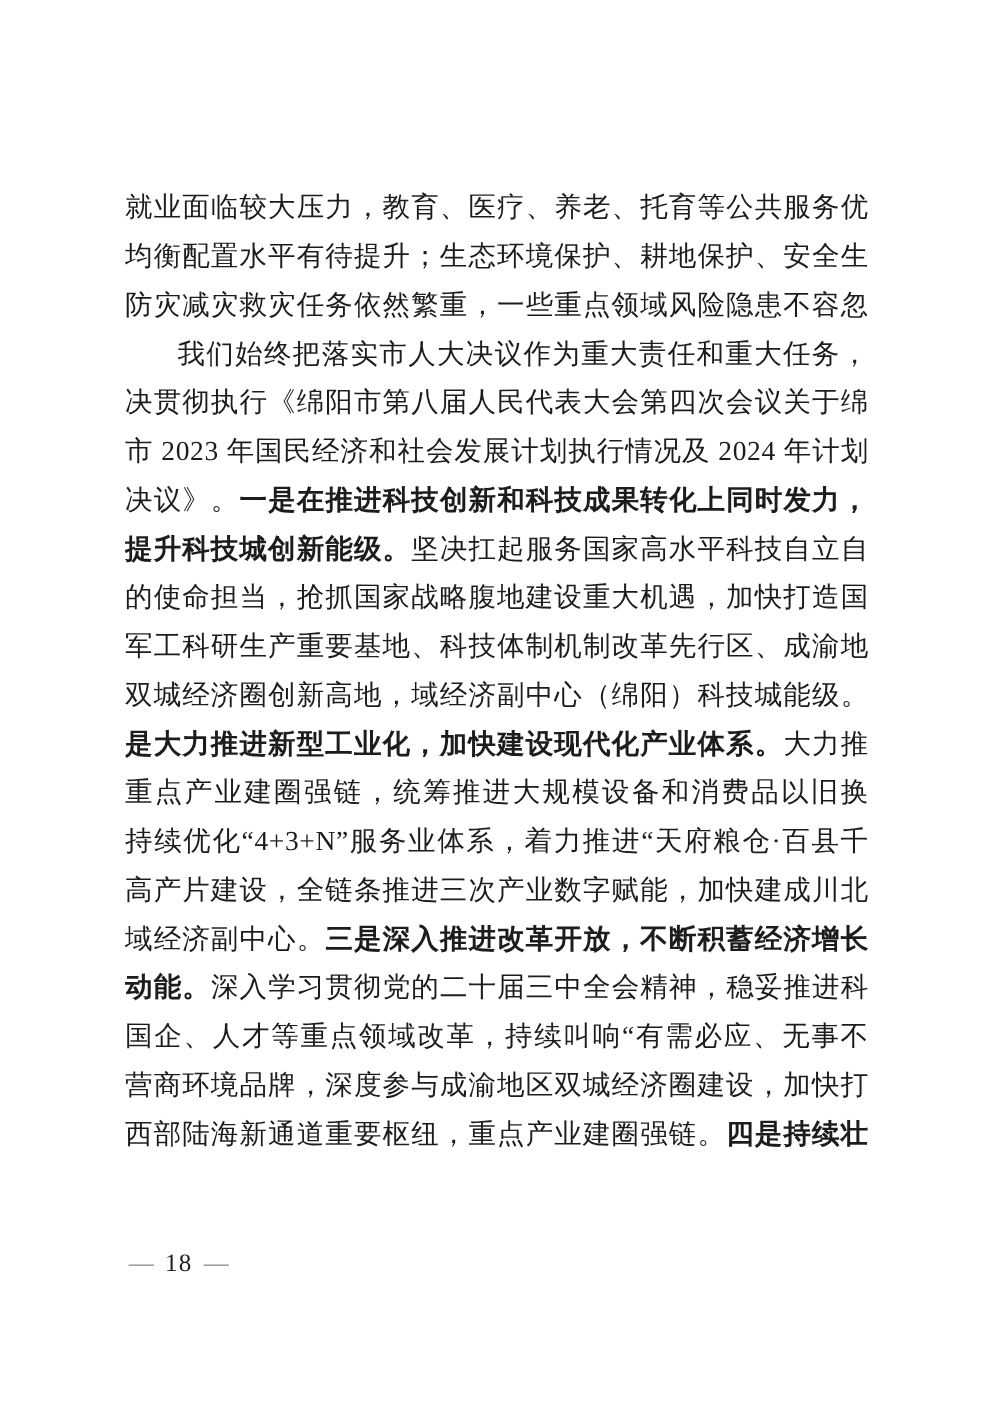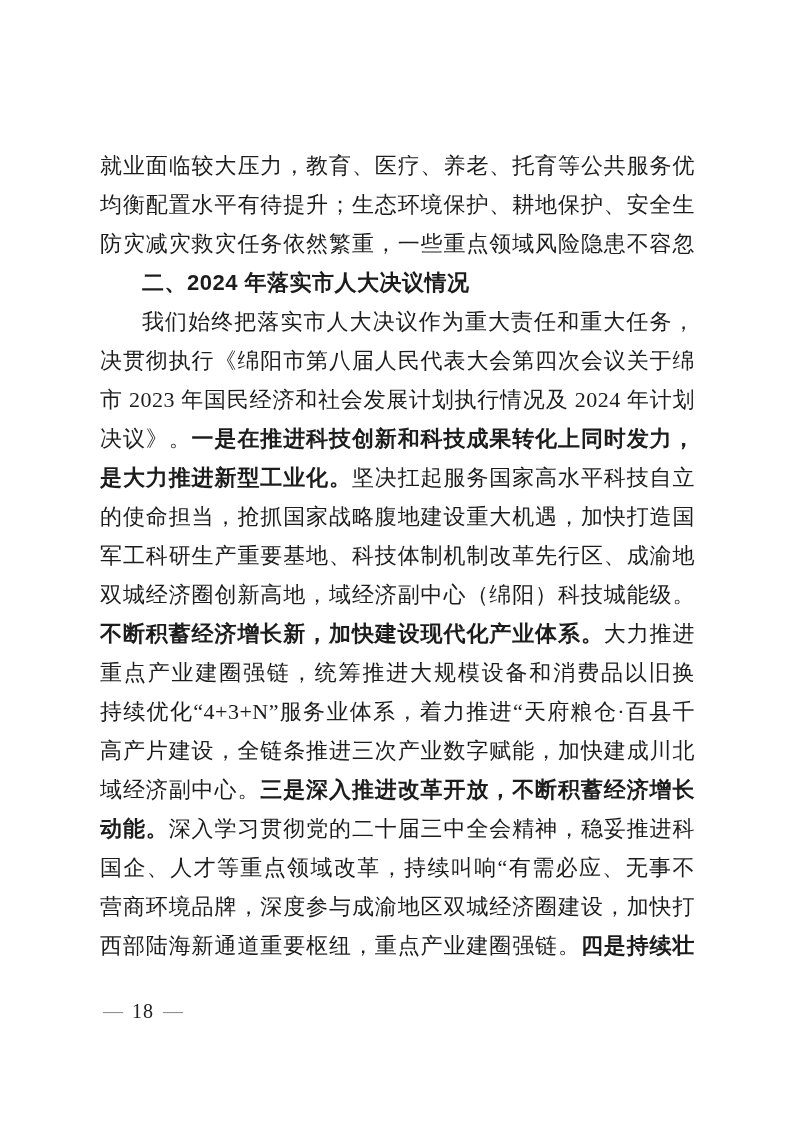--- a/index.html
+++ b/index.html
@@ -67,30 +67,29 @@
 </style>
 </head>
 <body>
 
 <div class="page">
 
   <div class="text-block">
       <div class="line fill"><span>就业面临较大压力，教育、医疗、养老、托育等公共服务优质</span></div>
       <div class="line fill"><span>均衡配置水平有待提升；生态环境保护、耕地保护、安全生产、</span></div>
       <div class="line fill"><span>防灾减灾救灾任务依然繁重，一些重点领域风险隐患不容忽视，</span></div>
-      <div class="line heading indent"><span class="bold">二、2024 年落实市人大决议情况</span></div>
       <div class="line indent fill"><span>我们始终把落实市人大决议作为重大责任和重大任务，坚</span></div>
       <div class="line fill"><span>决贯彻执行《绵阳市第八届人民代表大会第四次会议关于绵阳</span></div>
       <div class="line fill"><span>市 2023 年国民经济和社会发展计划执行情况及 2024 年计划的</span></div>
       <div class="line fill"><span>决议》。</span><span class="bold">一是在推进科技创新和科技成果转化上同时发力，持续</span></div>
-      <div class="line fill"><span class="bold">是大力推进新型工业化。</span><span>坚决扛起服务国家高水平科技自立自强</span></div>
+      <div class="line fill"><span class="bold">提升科技城创新能级。</span><span>坚决扛起服务国家高水平科技自立自强</span></div>
       <div class="line fill"><span>的使命担当，抢抓国家战略腹地建设重大机遇，加快打造国防</span></div>
       <div class="line fill"><span>军工科研生产重要基地、科技体制机制改革先行区、成渝地区</span></div>
       <div class="line fill"><span>双城经济圈创新高地，域经济副中心（绵阳）科技城能级。</span></div>
-      <div class="line fill"><span class="bold">不断积蓄经济增长新，加快建设现代化产业体系。</span><span>大力推进</span></div>
+      <div class="line fill"><span class="bold">是大力推进新型工业化，加快建设现代化产业体系。</span><span>大力推进</span></div>
       <div class="line fill"><span>重点产业建圈强链，统筹推进大规模设备和消费品以旧换新，</span></div>
       <div class="line fill"><span>持续优化“4+3+N”服务业体系，着力推进“天府粮仓·百县千片”</span></div>
       <div class="line fill"><span>高产片建设，全链条推进三次产业数字赋能，加快建成川北省</span></div>
       <div class="line fill"><span>域经济副中心。</span><span class="bold">三是深入推进改革开放，不断积蓄经济增长新</span></div>
       <div class="line fill"><span class="bold">动能。</span><span>深入学习贯彻党的二十届三中全会精神，稳妥推进科技、</span></div>
       <div class="line fill"><span>国企、人才等重点领域改革，持续叫响“有需必应、无事不扰”</span></div>
       <div class="line fill"><span>营商环境品牌，深度参与成渝地区双城经济圈建设，加快打造</span></div>
       <div class="line fill"><span>西部陆海新通道重要枢纽，重点产业建圈强链。</span><span class="bold">四是持续壮</span></div>
     </div>
 

